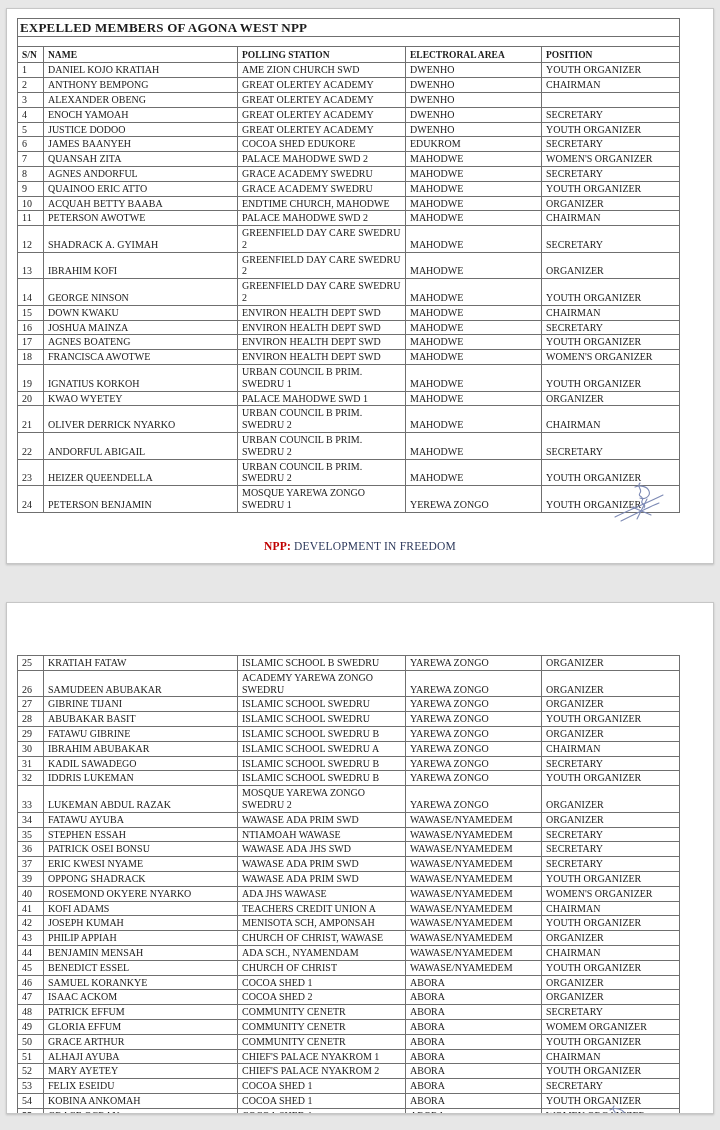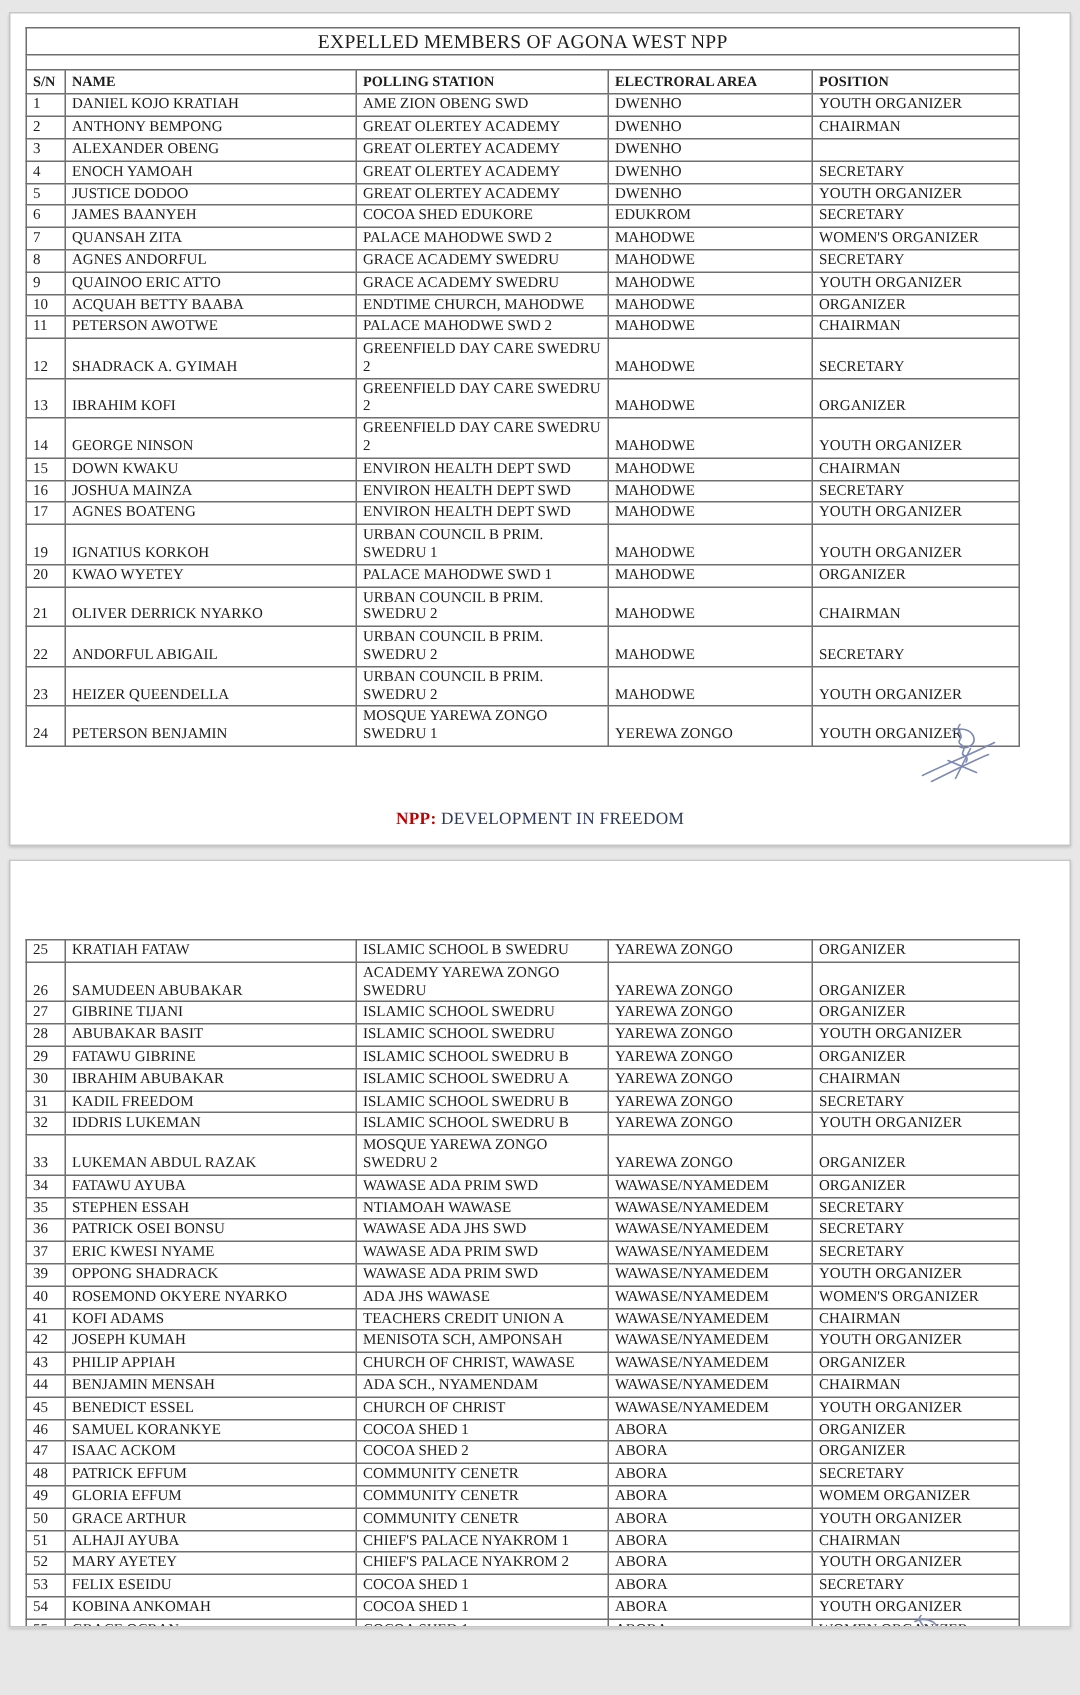--- a/index.html
+++ b/index.html
@@ -12,21 +12,21 @@
   }
   .page{
     position:absolute;left:6px;width:708px;
     background:#ffffff;
     border:1px solid #c6c6c6;
     box-shadow:0 1px 2px rgba(0,0,0,.18);
     box-sizing:border-box;
     overflow:hidden;
   }
   #page-1{top:8px;height:556px;}
-  #page-2{top:573px;height:512px;font-family:Liberation Serif, serif;}
+  #page-2{top:602px;height:512px;font-family:Liberation Serif, serif;}
 
   table.roster{
     position:absolute;left:10px;
     border-collapse:collapse;
     table-layout:fixed;
     width:662px;
     font-size:10px;
     color:#1c1c1c;
   }
   #page-1 table.roster{top:9px;}
@@ -34,22 +34,22 @@
   table.roster td, table.roster th{
     border:1px solid #6f6f6f;
     padding:1px 3px 1px 4px;
     vertical-align:bottom;
     text-align:left;
     line-height:1.18;
     overflow:hidden;
     word-wrap:break-word;
   }
   tr.title-row td{
-    text-align:center;
-    font-weight:normal;
+    text-align:left;
+    font-weight:bold;
     font-size:13px;
     padding:1px 2px;
     letter-spacing:.2px;
   }
   tr.spacer-row td{height:9px;padding:0;}
   tr.header-row th{
     font-weight:bold;
     font-size:9.5px;
     height:13px;
   }
@@ -97,21 +97,21 @@
         <th>NAME</th>
         <th>POLLING STATION</th>
         <th>ELECTRORAL AREA</th>
         <th>POSITION</th>
       </tr>
     </thead>
     <tbody>
         <tr>
           <td class="sn">1</td>
           <td>DANIEL KOJO KRATIAH</td>
-          <td>AME ZION OBENG SWD</td>
+          <td>AME ZION CHURCH SWD</td>
           <td>DWENHO</td>
           <td>YOUTH ORGANIZER</td>
         </tr>
         <tr>
           <td class="sn">2</td>
           <td>ANTHONY BEMPONG</td>
           <td>GREAT OLERTEY ACADEMY</td>
           <td>DWENHO</td>
           <td>CHAIRMAN</td>
         </tr>
@@ -212,20 +212,27 @@
           <td>ENVIRON HEALTH DEPT SWD</td>
           <td>MAHODWE</td>
           <td>SECRETARY</td>
         </tr>
         <tr>
           <td class="sn">17</td>
           <td>AGNES BOATENG</td>
           <td>ENVIRON HEALTH DEPT SWD</td>
           <td>MAHODWE</td>
           <td>YOUTH ORGANIZER</td>
+        </tr>
+        <tr>
+          <td class="sn">18</td>
+          <td>FRANCISCA AWOTWE</td>
+          <td>ENVIRON HEALTH DEPT SWD</td>
+          <td>MAHODWE</td>
+          <td>WOMEN'S ORGANIZER</td>
         </tr>
         <tr>
           <td class="sn">19</td>
           <td>IGNATIUS KORKOH</td>
           <td>URBAN COUNCIL B PRIM. SWEDRU 1</td>
           <td>MAHODWE</td>
           <td>YOUTH ORGANIZER</td>
         </tr>
         <tr>
           <td class="sn">20</td>
@@ -328,21 +335,21 @@
         </tr>
         <tr>
           <td class="sn">30</td>
           <td>IBRAHIM ABUBAKAR</td>
           <td>ISLAMIC SCHOOL SWEDRU A</td>
           <td>YAREWA ZONGO</td>
           <td>CHAIRMAN</td>
         </tr>
         <tr>
           <td class="sn">31</td>
-          <td>KADIL FREEDOM</td>
+          <td>KADIL SAWADEGO</td>
           <td>ISLAMIC SCHOOL SWEDRU B</td>
           <td>YAREWA ZONGO</td>
           <td>SECRETARY</td>
         </tr>
         <tr>
           <td class="sn">32</td>
           <td>IDDRIS LUKEMAN</td>
           <td>ISLAMIC SCHOOL SWEDRU B</td>
           <td>YAREWA ZONGO</td>
           <td>YOUTH ORGANIZER</td>

